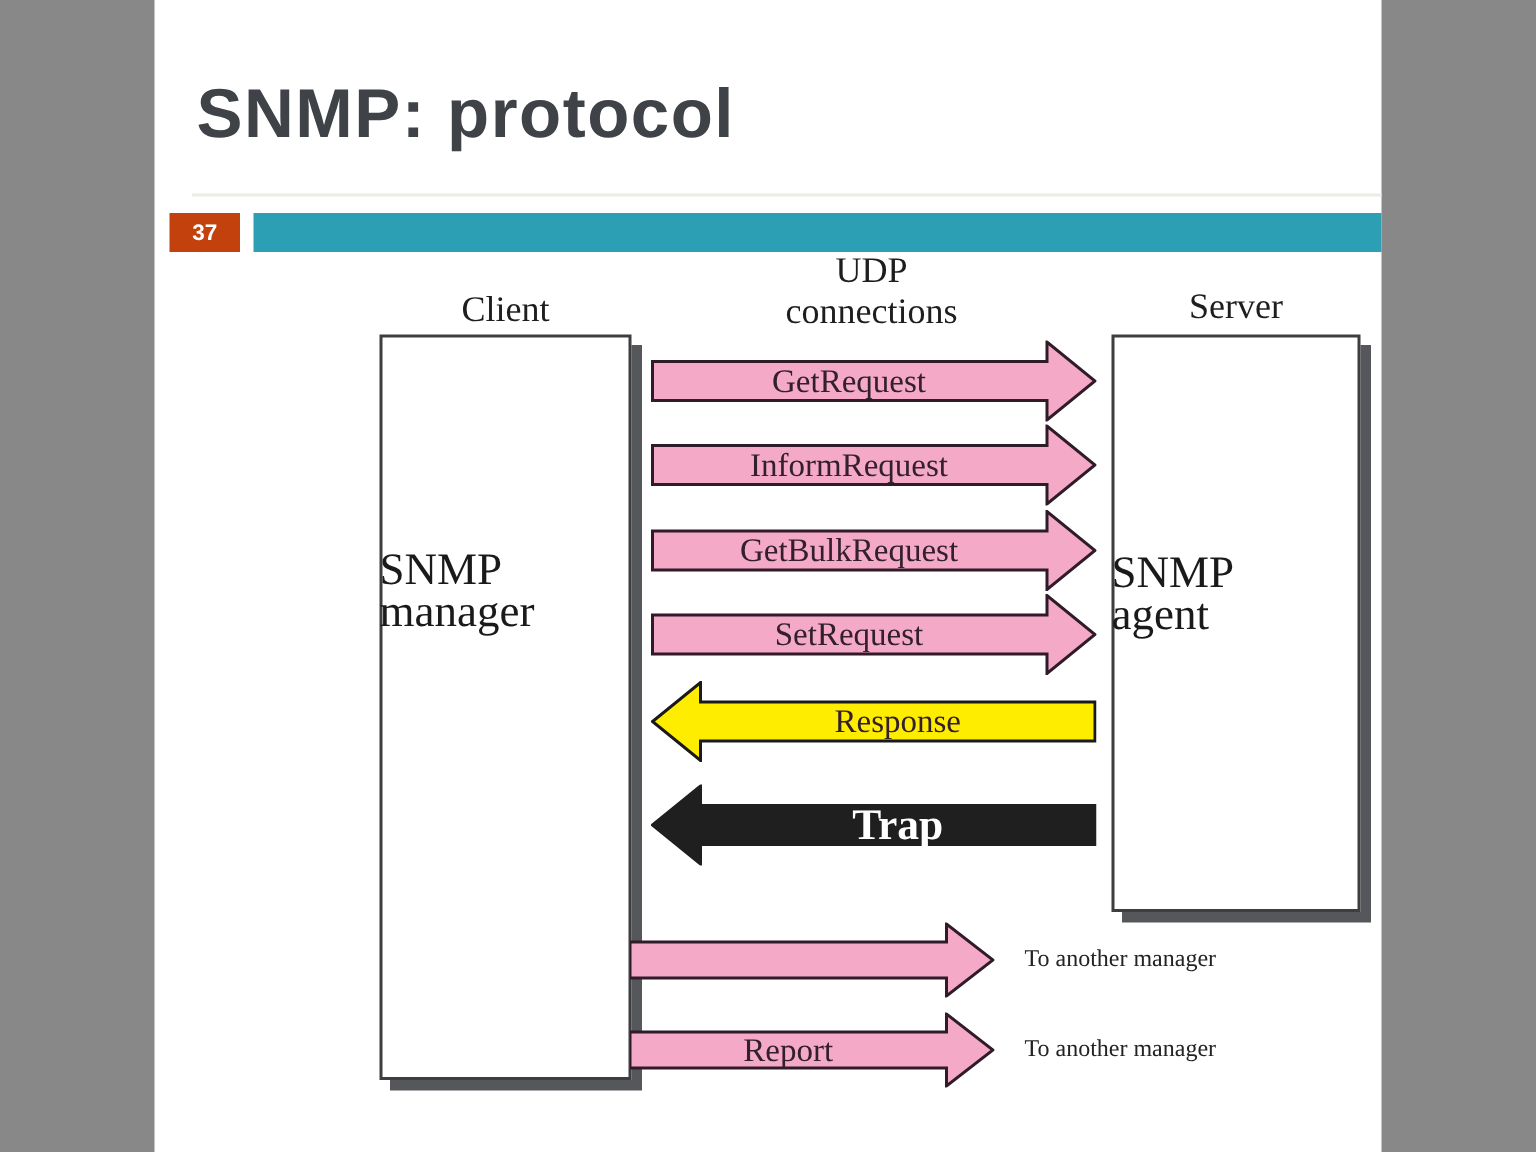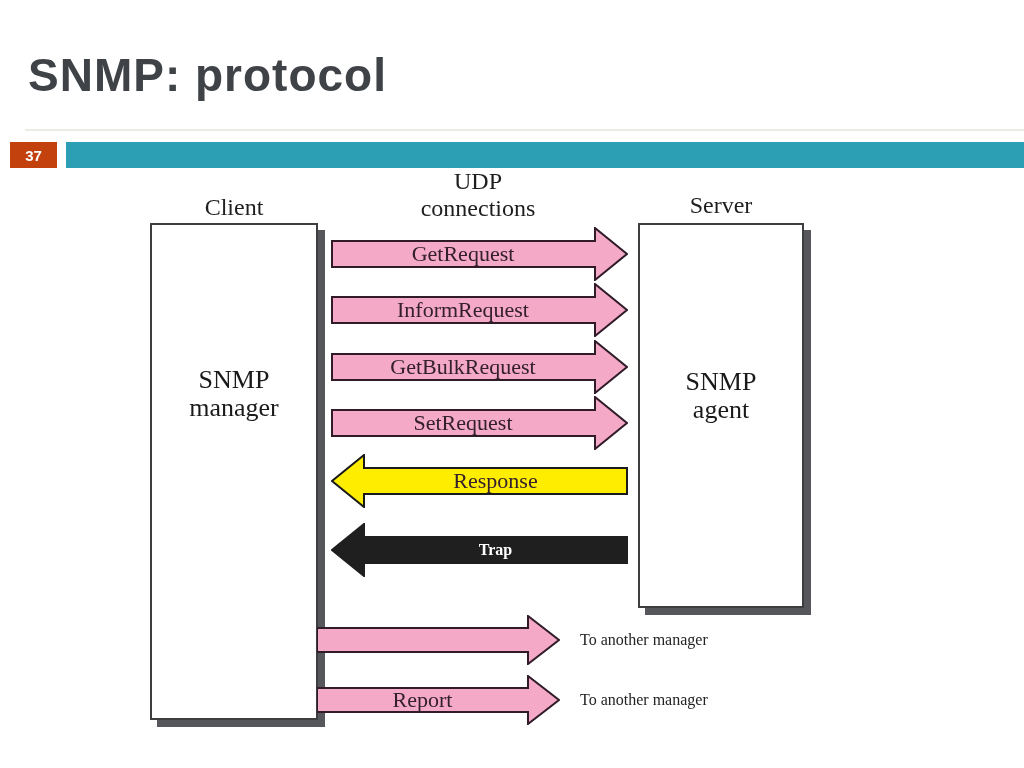--- a/index.html
+++ b/index.html
@@ -1,18 +1,18 @@
 <!DOCTYPE html>
 <html><head>
 <meta charset="utf-8">
 <style>
   * { margin:0; padding:0; box-sizing:border-box; }
   html,body { background:#888; }
   .slide {
-    position:relative; width:1024px; height:768px; margin:0 auto;
+    position:relative; width:818px; height:768px; margin:0 auto;
     background:#ffffff; overflow:hidden;
     font-family:"Liberation Serif", serif;
   }
   .slide-title {
     position:absolute; left:28px; top:48px;
     font-family:"Liberation Sans", sans-serif;
     font-size:46px; font-weight:600; letter-spacing:1px;
     color:#3F4347;
   }
   .title-underline {
@@ -36,31 +36,31 @@
   .lbl-client { left:150px; width:168px; top:194px; }
   .lbl-udp    { left:378px; width:200px; top:168px; }
   .lbl-server { left:638px; width:166px; top:192px; }
   .node-box {
     position:absolute; background:#ffffff;
     border:2px solid #3E3E40; box-shadow:7px 7px 0 #56575B;
   }
   .box-manager { left:150px; top:223px; width:168px; height:497px; }
   .box-agent   { left:638px; top:223px; width:166px; height:385px; }
   .box-text {
-    position:absolute; text-align:center; font-size:26px; color:#1A1A1A;
+    position:absolute; font-size:30px; color:#1A1A1A;
     line-height:28px;
   }
   .txt-manager { left:150px; width:168px; top:366px; }
   .txt-agent   { left:638px; width:166px; top:368px; }
   .arrow-svg { position:absolute; display:block; }
   .arrow-label {
     position:absolute; display:flex; align-items:center; justify-content:center;
     font-size:22px; color:#33202C; pointer-events:none;
   }
-  .trap-label { color:#ffffff; font-weight:bold; font-size:16px; }
+  .trap-label { color:#ffffff; font-weight:bold; font-size:29px; }
   .dest-label {
     position:absolute; left:580px; width:240px; height:50px;
     display:flex; align-items:center;
     font-size:16px; color:#232323;
   }
 </style>
 </head>
 <body>
 
 <div class="slide">

